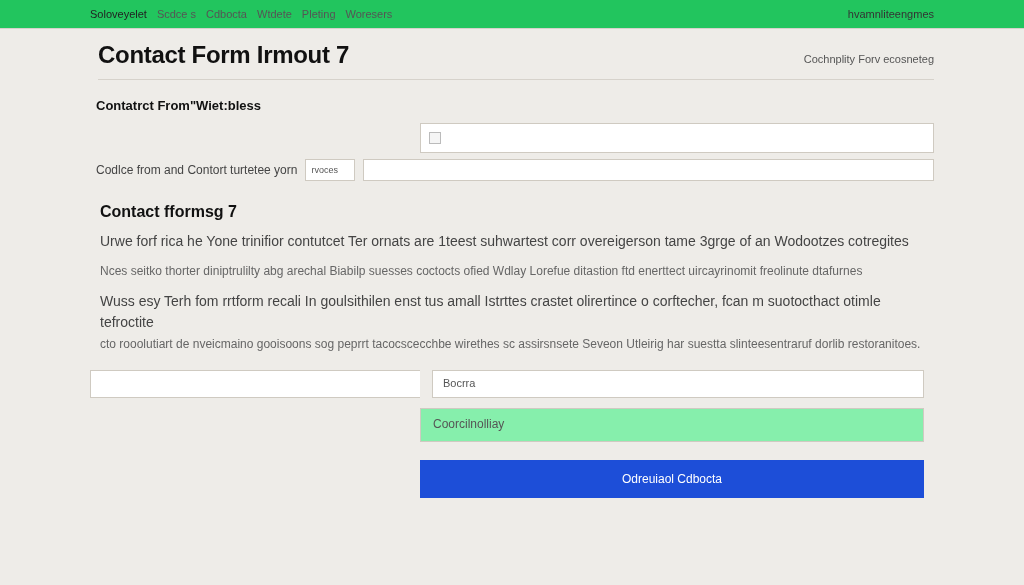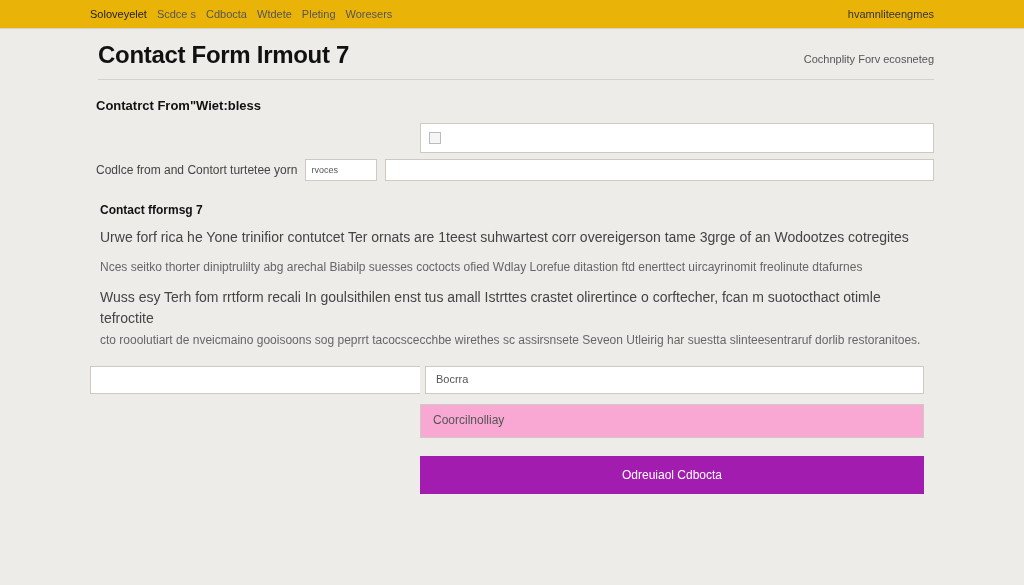--- a/index.html
+++ b/index.html
@@ -9,21 +9,21 @@
       width: 1024px;
       height: 585px;
       overflow: hidden;
       color: #222;
     }
     .topbar {
       display: flex;
       justify-content: space-between;
       align-items: center;
       padding: 8px 90px 8px 90px;
-      background: #eab308;
+      background: #22c55e;
       border-bottom: 1px solid #d6d2cb;
       font-size: 11px;
     }
     .topbar-left { display: flex; gap: 10px; }
     .topbar-item { color: #555; cursor: pointer; }
     .topbar-item.first { color: #222; }
     .topbar-right { color: #333; font-size: 11px; }
 
     .container {
       padding: 12px 90px 0 90px;
@@ -79,90 +79,90 @@
       align-items: center;
       gap: 8px;
       margin-left: 6px;
     }
     .row-inline .leading-text {
       font-size: 12px;
       color: #444;
       white-space: nowrap;
     }
     .row-inline .mini-box {
-      width: 72px;
+      width: 50px;
       height: 22px;
       background: #fff;
       border: 1px solid #cfcac1;
       font-size: 9px;
       color: #555;
       display: flex;
       align-items: center;
       padding: 0 5px;
     }
     .row-inline .trail-box {
       flex: 1;
       height: 22px;
       background: #fff;
       border: 1px solid #cfcac1;
     }
 
     .subheading {
-      font-size: 12px;
+      font-size: 16px;
       font-weight: 700;
       margin: 22px 0 10px 10px;
       color: #111;
     }
 
     .para {
       font-size: 14px;
       color: #444;
       line-height: 1.5;
       margin: 10px 8px 0 10px;
     }
     .para.dim { color: #666; font-size: 12px; line-height: 1.6; }
 
     .lower-inputs {
       margin: 16px 10px 0 0;
     }
     .split-row {
       display: flex;
-      gap: 5px;
+      gap: 12px;
     }
     .split-row .left-blank {
       width: 330px;
       height: 28px;
       background: #fff;
       border: 1px solid #cfcac1;
       border-right: none;
     }
     .split-row .right-labeled {
       flex: 1;
       height: 28px;
       background: #fff;
       border: 1px solid #cfcac1;
       padding: 6px 10px;
       font-size: 11px;
       color: #555;
     }
     .second-input {
       margin-top: 10px;
       margin-left: 330px;
-      background: #f9a8d4;
+      background: #86efac;
       border: 1px solid #cfcac1;
       height: 34px;
       padding: 8px 12px;
       font-size: 12px;
       color: #555;
     }
 
     .submit-btn {
       margin: 18px 0 0 330px;
       height: 38px;
-      background: #a21caf;
+      background: #1d4ed8;
       color: #fff;
       display: flex;
       align-items: center;
       justify-content: center;
       font-size: 12px;
       cursor: pointer;
       border: none;
       width: calc(100% - 330px);
     }
   </style>

